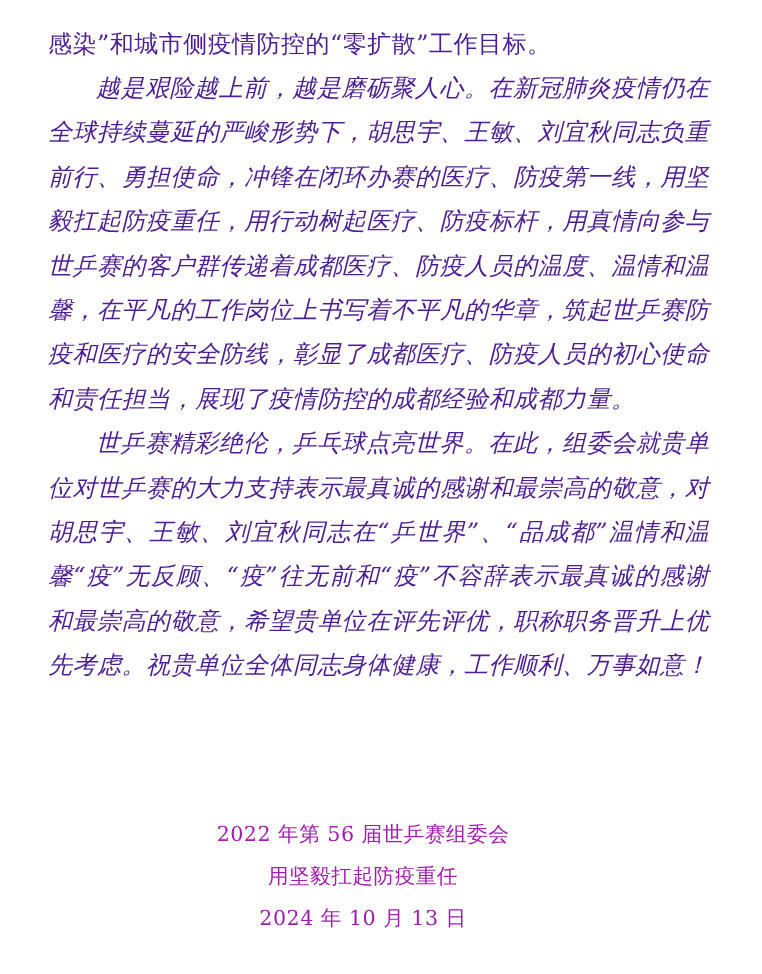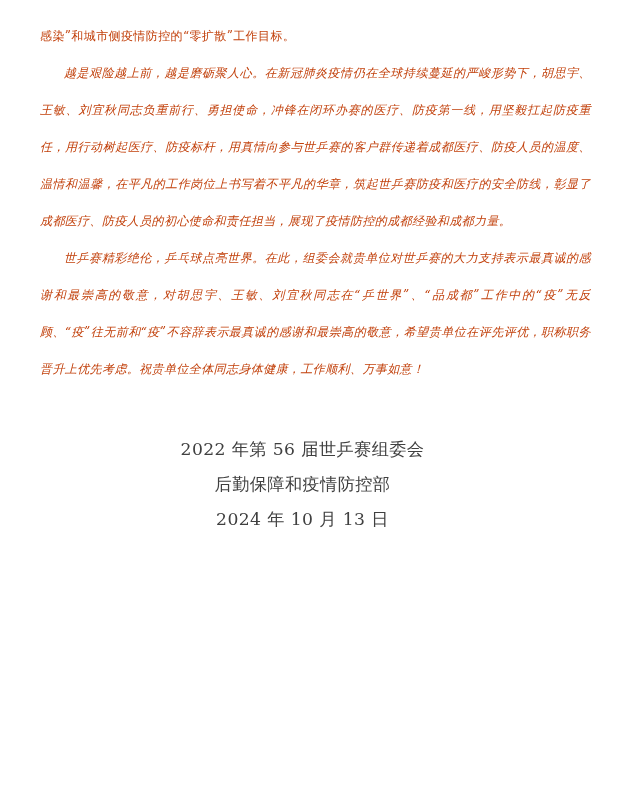--- a/index.html
+++ b/index.html
@@ -16,55 +16,55 @@
   }
   .page {
     position: relative;
     width: 635px;
     height: 812px;
     box-sizing: border-box;
     padding: 18px 44px 0 40px;
     background: #ffffff;
   }
   .doc-body {
-    font-size: 12px;
+    font-size: 20px;
     line-height: 37px;
     letter-spacing: 0.4px;
     text-align: justify;
     text-justify: inter-ideograph;
-    color: #c2410c;
+    color: #4c1d95;
   }
   .para {
     margin: 0 0 0 0;
   }
   .para.indent {
     text-indent: 2em;
     font-style: italic;
   }
   .signature {
-    margin-top: 44px;
+    margin-top: 106px;
     text-align: center;
     font-size: 17.2px;
     line-height: 35px;
-    color: #404040;
+    color: #a21caf;
   }
   .signature .sig-line {
     display: block;
     letter-spacing: 0.4px;
     padding-right: 26px;
   }
 </style>
 </head>
 <body>
 
 <div class="page">
   <div class="doc-body">
     <p class="para">感染”和城市侧疫情防控的“零扩散”工作目标。</p>
     <p class="para indent">越是艰险越上前，越是磨砺聚人心。在新冠肺炎疫情仍在全球持续蔓延的严峻形势下，胡思宇、王敏、刘宜秋同志负重前行、勇担使命，冲锋在闭环办赛的医疗、防疫第一线，用坚毅扛起防疫重任，用行动树起医疗、防疫标杆，用真情向参与世乒赛的客户群传递着成都医疗、防疫人员的温度、温情和温馨，在平凡的工作岗位上书写着不平凡的华章，筑起世乒赛防疫和医疗的安全防线，彰显了成都医疗、防疫人员的初心使命和责任担当，展现了疫情防控的成都经验和成都力量。</p>
-    <p class="para indent">世乒赛精彩绝伦，乒乓球点亮世界。在此，组委会就贵单位对世乒赛的大力支持表示最真诚的感谢和最崇高的敬意，对胡思宇、王敏、刘宜秋同志在“乒世界”、“品成都”工作中的“疫”无反顾、“疫”往无前和“疫”不容辞表示最真诚的感谢和最崇高的敬意，希望贵单位在评先评优，职称职务晋升上优先考虑。祝贵单位全体同志身体健康，工作顺利、万事如意！</p>
+    <p class="para indent">世乒赛精彩绝伦，乒乓球点亮世界。在此，组委会就贵单位对世乒赛的大力支持表示最真诚的感谢和最崇高的敬意，对胡思宇、王敏、刘宜秋同志在“乒世界”、“品成都”温情和温馨“疫”无反顾、“疫”往无前和“疫”不容辞表示最真诚的感谢和最崇高的敬意，希望贵单位在评先评优，职称职务晋升上优先考虑。祝贵单位全体同志身体健康，工作顺利、万事如意！</p>
   </div>
 
   <div class="signature">
     <span class="sig-line">2022 年第 56 届世乒赛组委会</span>
-    <span class="sig-line">后勤保障和疫情防控部</span>
+    <span class="sig-line">用坚毅扛起防疫重任</span>
     <span class="sig-line">2024 年 10 月 13 日</span>
   </div>
 </div>
 
 </body></html>

